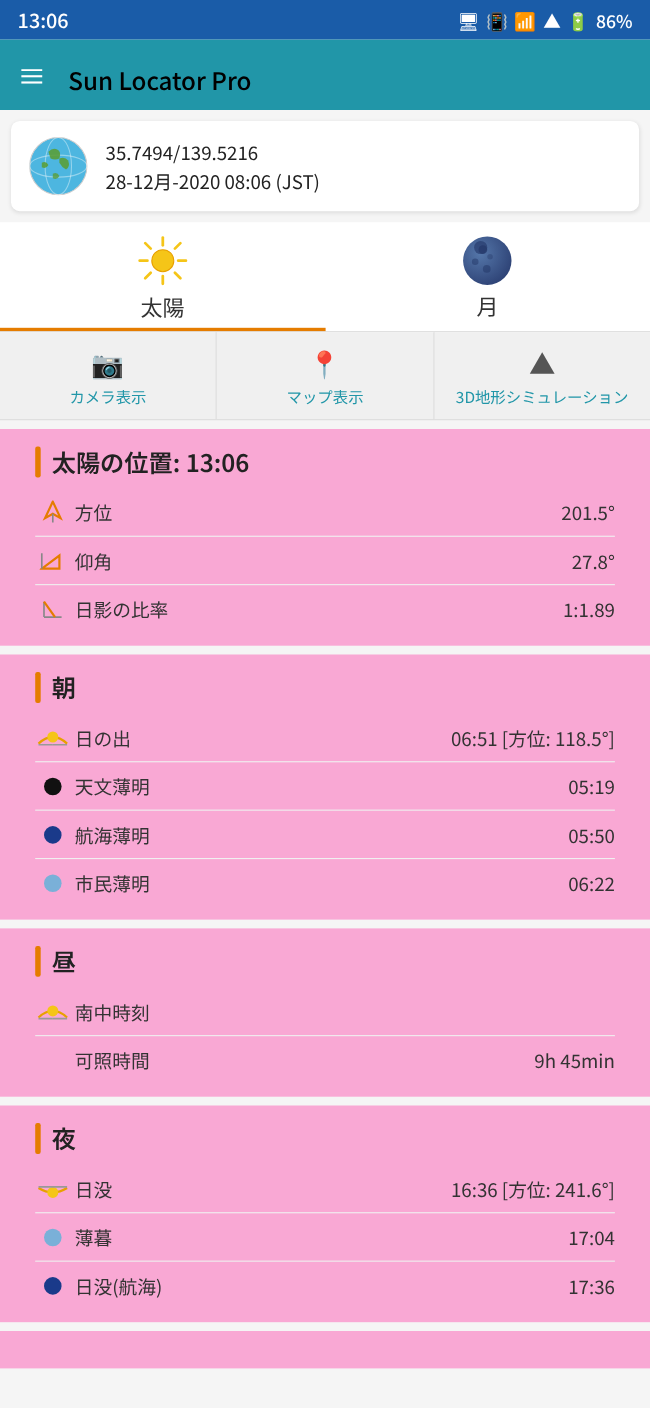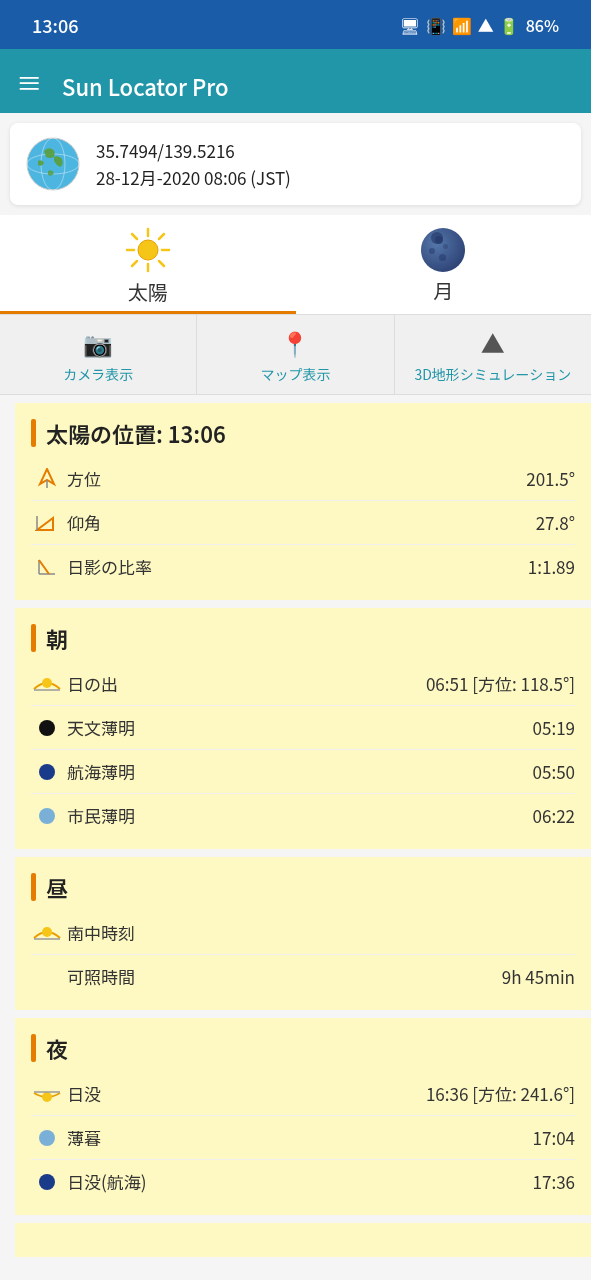--- a/index.html
+++ b/index.html
@@ -8,25 +8,25 @@
       font-family: 'Noto Sans JP', 'Hiragino Sans', 'Meiryo', sans-serif;
       background: #f5f5f5;
       width: 591px;
       min-height: 1280px;
       overflow-x: hidden;
     }
 
     
     .status-bar {
       background: #1a5ca8;
-      height: 49px;
+      height: 36px;
       display: flex;
       align-items: center;
       justify-content: space-between;
-      padding: 0 32px;
+      padding: 0 16px;
       color: white;
       font-size: 18px;
       font-weight: 500;
     }
     .status-right {
       display: flex;
       align-items: center;
       gap: 6px;
       font-size: 16px;
     }
@@ -39,21 +39,21 @@
       align-items: center;
       padding: 0 16px;
       gap: 20px;
     }
     .hamburger-icon {
       color: white;
       font-size: 26px;
       cursor: pointer;
     }
     .app-title {
-      color: #ffffff;
+      color: #000000;
       font-size: 22px;
       font-weight: 500;
       margin-top: 10px;
     }
 
     
     .location-card {
       background: white;
       margin: 10px 10px;
       border-radius: 8px;
@@ -144,23 +144,23 @@
       color: #2196a8;
     }
     .view-btn:last-child { border-right: none; }
     .view-btn-icon {
       font-size: 24px;
       color: #555;
     }
 
     
     .section {
-      background: #fef9c3;
-      margin: 8px 0 0 15px;
-      padding: 0 16px 12px;
+      background: #f9a8d4;
+      margin: 8px 0 0 0;
+      padding: 0 32px 12px;
     }
     .section-header {
       display: flex;
       align-items: center;
       gap: 10px;
       padding: 14px 0 8px;
     }
     .orange-bar {
       width: 5px;
       height: 28px;

